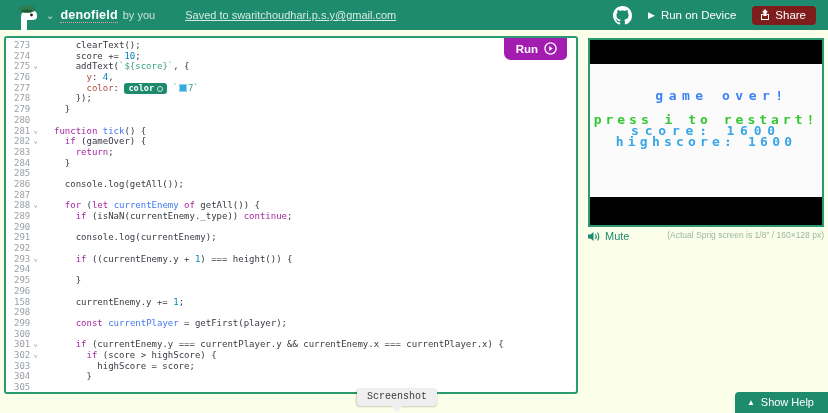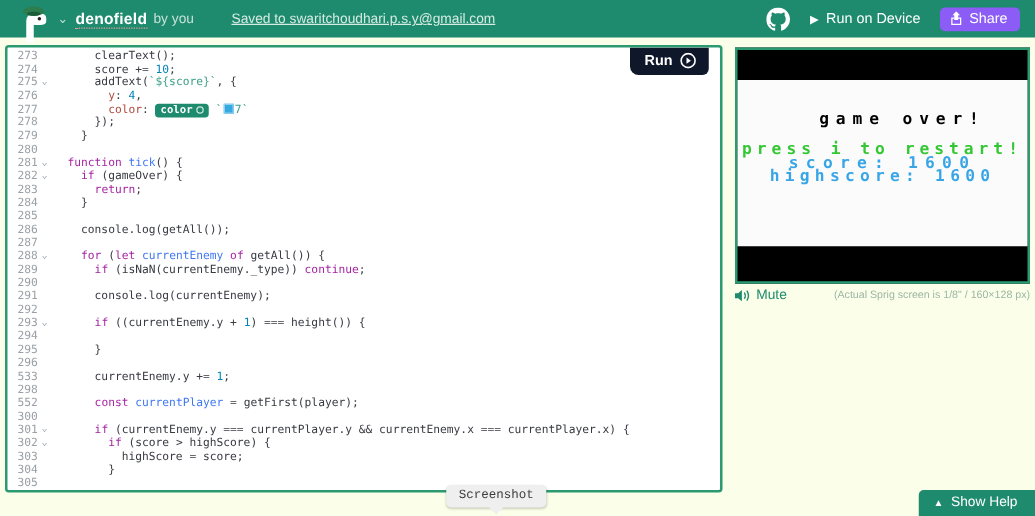--- a/index.html
+++ b/index.html
@@ -12,40 +12,40 @@
             display:flex; align-items:center; padding:0 12px; color:#fff; z-index:20; }
   .logo { position:relative; top:3px; width:30px; height:32px; flex:0 0 auto; }
   .menu-chev { color:#bfe2d4; font-size:10px; margin:0 6px 0 4px; cursor:pointer; }
   .proj-title { font-weight:bold; font-size:12.5px; border-bottom:1px dotted #e8a0a0; letter-spacing:.2px; }
   .byline { color:rgba(255,255,255,.75); font-size:11px; margin-left:5px;text-align:center; }
   .saved-link { color:#d6ece2; font-size:11px; margin-left:30px; text-decoration:underline; cursor:pointer; }
   .header-right { margin-left:auto; display:flex; align-items:center; gap:16px; }
   .gh { width:19px; height:19px; cursor:pointer; }
   .run-device { display:flex; align-items:center; gap:6px; font-size:11.5px; color:#fff; cursor:pointer; }
   .play-tri { font-size:9px; }
-  .share-btn { background:#8b5cf6; color:#fff; font-size:11.5px; padding:3px 10px 4px 8px;
+  .share-btn { background:#7f1d1d; color:#fff; font-size:11.5px; padding:3px 10px 4px 8px;
                border-radius:4px; display:flex; align-items:center; gap:5px; cursor:pointer; border:none; }
 
   
   .editor { position:absolute; left:4px; top:36px; width:574px; height:358px; background:#fff;
             border:2px solid #2b9a70; border-radius:3px; overflow:hidden; }
   .code-lines { padding-top:2px; font-family:"DejaVu Sans Mono", monospace; font-size:9px; line-height:10.7px; }
   .cmline { display:flex; height:10.7px; }
   .gut { flex:0 0 38px; color:#9aa0a6; padding-left:8px; position:relative; }
   .fold { color:#9aa0a6; font-size:8px; margin-left:3px; position:relative; top:-1px; cursor:pointer; }
   .code { white-space:pre; padding-left:10px; }
   .tkd { color:#383a42; } .tkk { color:#a626a4; } .tkv { color:#4078f2; }
   .tkn { color:#0184bc; } .tks { color:#3ca086; } .tkp { color:#b04a3e; }
   .colorpill { display:inline-block; background:#1e8a6e; color:#fff; font-weight:bold;
                border-radius:3px; padding:0 4px 1px 4px; font-size:8.5px; cursor:pointer; }
   .pilldot { display:inline-block; width:6px; height:6px; border:1.5px solid #cfe6dd; border-radius:50%;
              margin-left:3px; vertical-align:-1px; }
   .swatch { display:inline-block; width:8px; height:8px; background:#36a9e1; border:1px solid #8fd0ef;
             vertical-align:-1px; margin:0 1px; }
-  .run-btn { position:absolute; top:0; right:9px; background:#0f172a; color:#fff; font-size:11.5px;
+  .run-btn { position:absolute; top:0; right:9px; background:#a21caf; color:#fff; font-size:11.5px;
              font-weight:bold; padding:4px 10px 5px 12px; border:none; border-radius:0 0 5px 7px;
              display:flex; align-items:center; gap:6px; cursor:pointer; z-index:5; }
   .circle-play { width:13px; height:13px; }
 
   
   .game-canvas { position:absolute; left:588px; top:38px; width:236px; height:189px;
                  background:#000; border:2px solid #2b9a70; }
   .game-white { position:absolute; left:0; right:0; top:24px; height:133px; background:#fbfbfb; }
   .gline { font-family:"DejaVu Sans Mono", monospace; font-weight:bold; white-space:nowrap;
            text-align:center; position:absolute; left:0; right:0; }
@@ -195,29 +195,29 @@
         </div>
         <div class="cmline">
           <span class="gut">295</span>
           <span class="code"><span class="tkd">    }</span></span>
         </div>
         <div class="cmline">
           <span class="gut">296</span>
           <span class="code"></span>
         </div>
         <div class="cmline">
-          <span class="gut">533</span>
+          <span class="gut">158</span>
           <span class="code"><span class="tkd">    currentEnemy.y += </span><span class="tkn">1</span><span class="tkd">;</span></span>
         </div>
         <div class="cmline">
           <span class="gut">298</span>
           <span class="code"></span>
         </div>
         <div class="cmline">
-          <span class="gut">552</span>
+          <span class="gut">299</span>
           <span class="code"><span class="tkd">    </span><span class="tkk">const</span><span class="tkd"> </span><span class="tkv">currentPlayer</span><span class="tkd"> = getFirst(player);</span></span>
         </div>
         <div class="cmline">
           <span class="gut">300</span>
           <span class="code"></span>
         </div>
         <div class="cmline">
           <span class="gut">301<span class="fold">⌄</span></span>
           <span class="code"><span class="tkd">    </span><span class="tkk">if</span><span class="tkd"> (currentEnemy.y === currentPlayer.y &amp;&amp; currentEnemy.x === currentPlayer.x) {</span></span>
         </div>
@@ -242,21 +242,21 @@
       <span>Run</span>
       <svg class="circle-play" viewBox="0 0 14 14">
         <circle cx="7" cy="7" r="6" fill="none" stroke="#fff" stroke-width="1.4"></circle>
         <path d="M5.6 4.4 L9.4 7 L5.6 9.6 Z" fill="#fff"></path>
       </svg>
     </button>
   </div>
 
   <div class="game-canvas">
     <div class="game-white">
-        <div class="gline g0" style="color: #000000; margin-left: 32px;">game over!</div>
+        <div class="gline g0" style="color: #3b82f6; margin-left: 32px;">game over!</div>
         <div class="gline g1" style="color: rgb(51, 200, 51);">press i to restart!</div>
         <div class="gline g2" style="color: rgb(56, 166, 230);">score: 1600</div>
         <div class="gline g3" style="color: rgb(56, 166, 230);">highscore: 1600</div>
       </div>
   </div>
 
   <div class="under-row">
     <span class="mute">
       <svg width="13" height="11" viewBox="0 0 13 11">
         <path d="M0 3.5 L2.5 3.5 L5.5 1 L5.5 10 L2.5 7.5 L0 7.5 Z" fill="#1e8a6e"></path>

